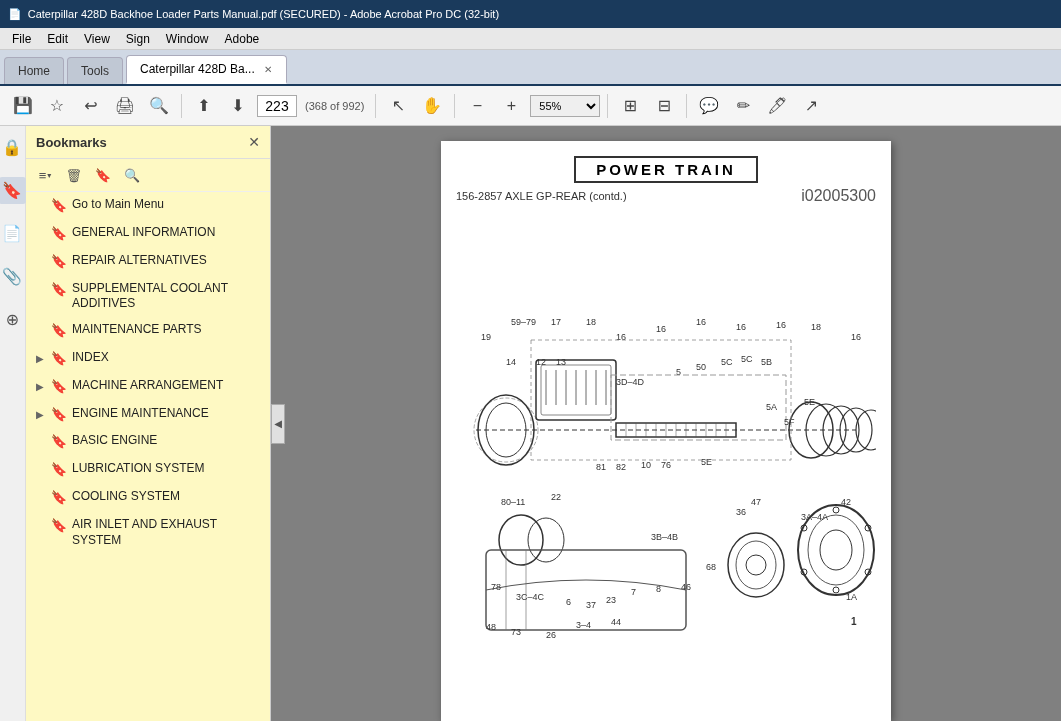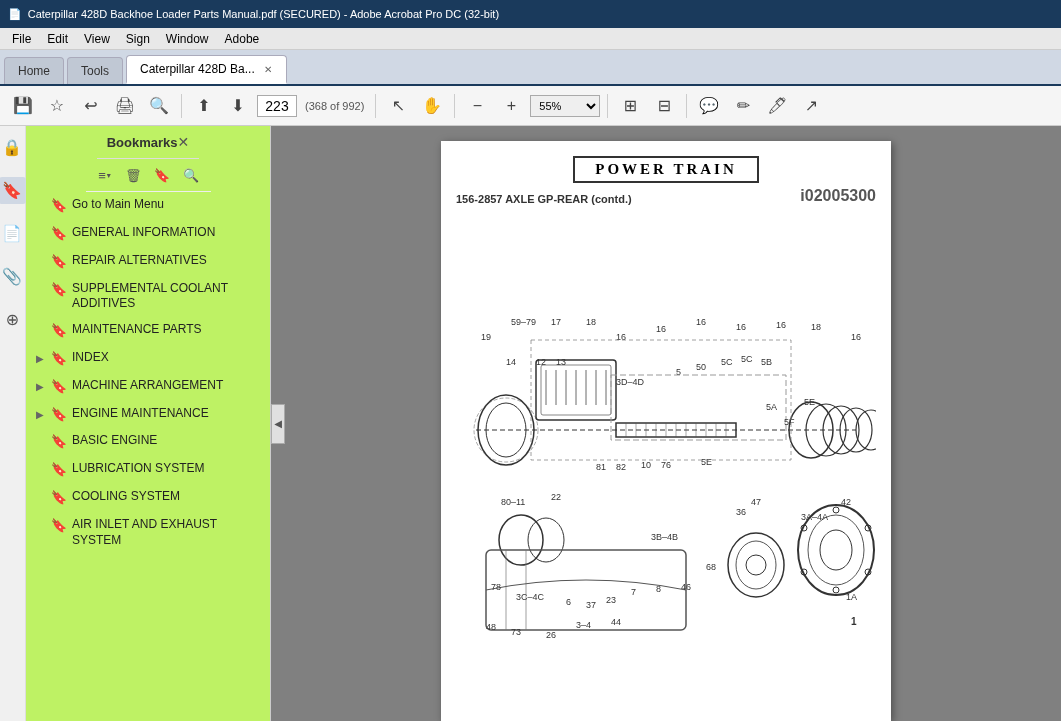--- a/index.html
+++ b/index.html
@@ -115,26 +115,25 @@
     
     #main {
       display: flex;
       height: calc(721px - 28px - 22px - 36px - 40px);
       
     }
 
     
     #sidebar {
       width: 245px;
-      background: #bef264;
+      background: #fef9c3;
       border-right: 1px solid #ccc;
       display: flex;
       flex-direction: column;
       overflow: hidden;
-      align-items: center;
     }
     #sidebar-header {
       display: flex;
       align-items: center;
       justify-content: space-between;
       padding: 8px 10px;
       border-bottom: 1px solid #ddd;
       font-size: 13px;
       font-weight: bold;
       color: #333;
@@ -437,24 +436,24 @@
       </div>
 
     </div>
   </div>
 
   <div id="pdf-area">
     <div id="collapse-btn">◀</div>
 
     <div id="pdf-page">
       <div class="pdf-header">
-        <div style="display:flex; justify-content:center; align-items:flex-start; margin-bottom:4px;font-family:Liberation Serif, serif;">
+        <div style="display:flex; justify-content:center; align-items:flex-start; margin-bottom:4px;">
           <div style="border:2px solid #333; padding:3px 20px; font-size:15px; font-weight:bold; letter-spacing:3px;">POWER TRAIN</div>
         </div>
-        <div style="display:flex; justify-content:space-between; align-items:flex-end;font-weight:bold;">
+        <div style="display:flex; justify-content:space-between; align-items:center;">
           <span class="pdf-subtitle">156-2857 AXLE GP-REAR (contd.)</span>
           <span class="pdf-ref">i02005300</span>
         </div>
       </div>
 
       <div class="pdf-diagram">
         <svg width="420" height="440" viewBox="0 0 420 440" xmlns="http://www.w3.org/2000/svg" style="display:block; margin:0 auto;">
 
           <line x1="20" y1="220" x2="400" y2="220" stroke="#333" stroke-width="1" stroke-dasharray="5,3"></line>
 

